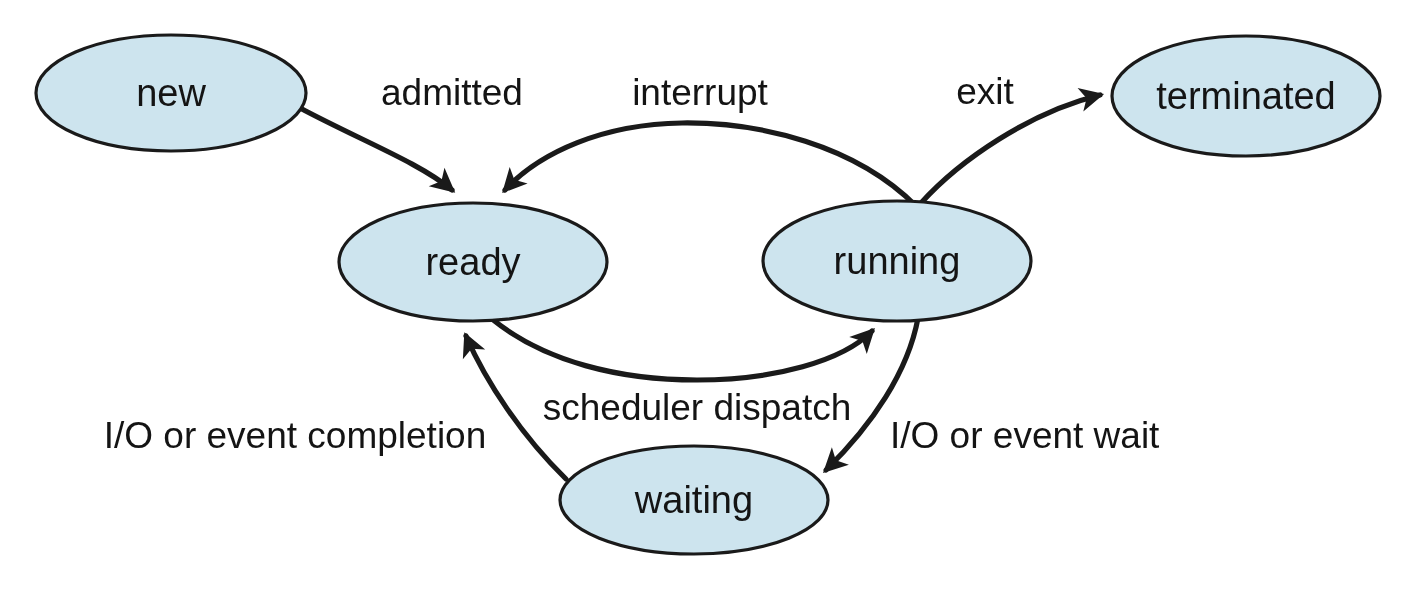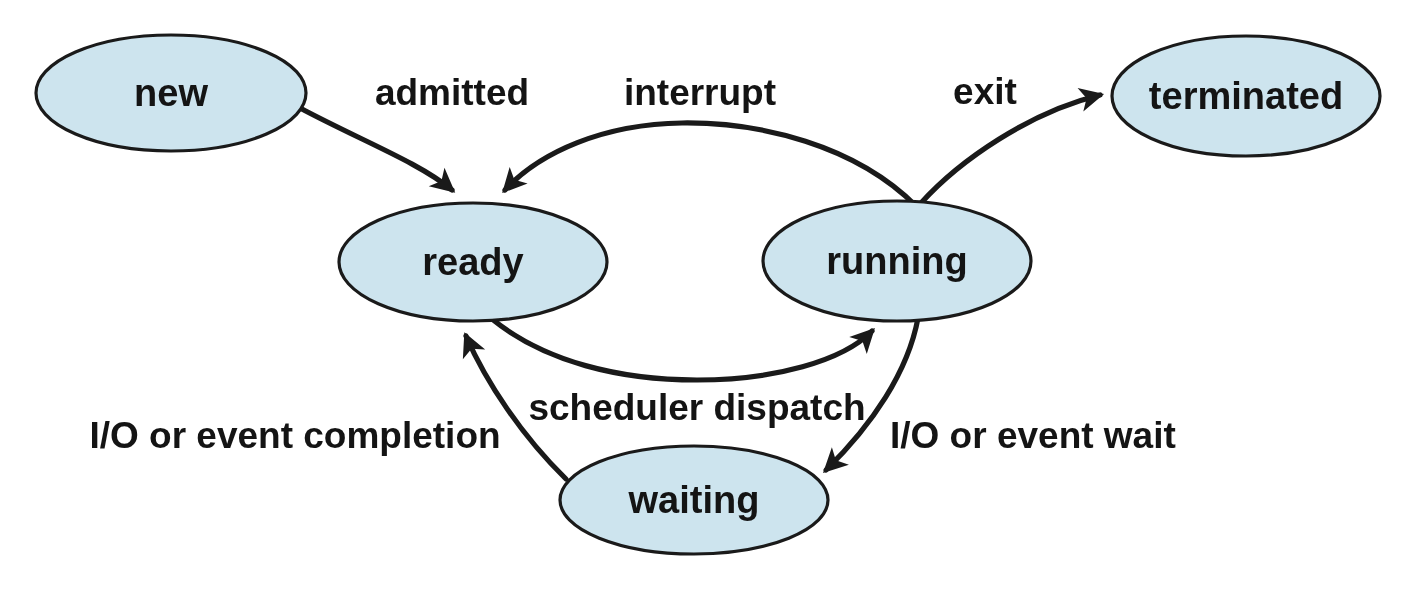--- a/index.html
+++ b/index.html
@@ -12,21 +12,20 @@
     width: 1414px;
     height: 590px;
     font-family: "Liberation Sans", sans-serif;
     overflow: hidden;
   }
   #diagram-root {
     position: relative;
     width: 1414px;
     height: 590px;
     background: #ffffff;
-    font-weight: bold;
   }
   #diagram-svg {
     position: absolute;
     top: 0;
     left: 0;
     width: 1414px;
     height: 590px;
     display: block;
   }
   .state-ellipse {

